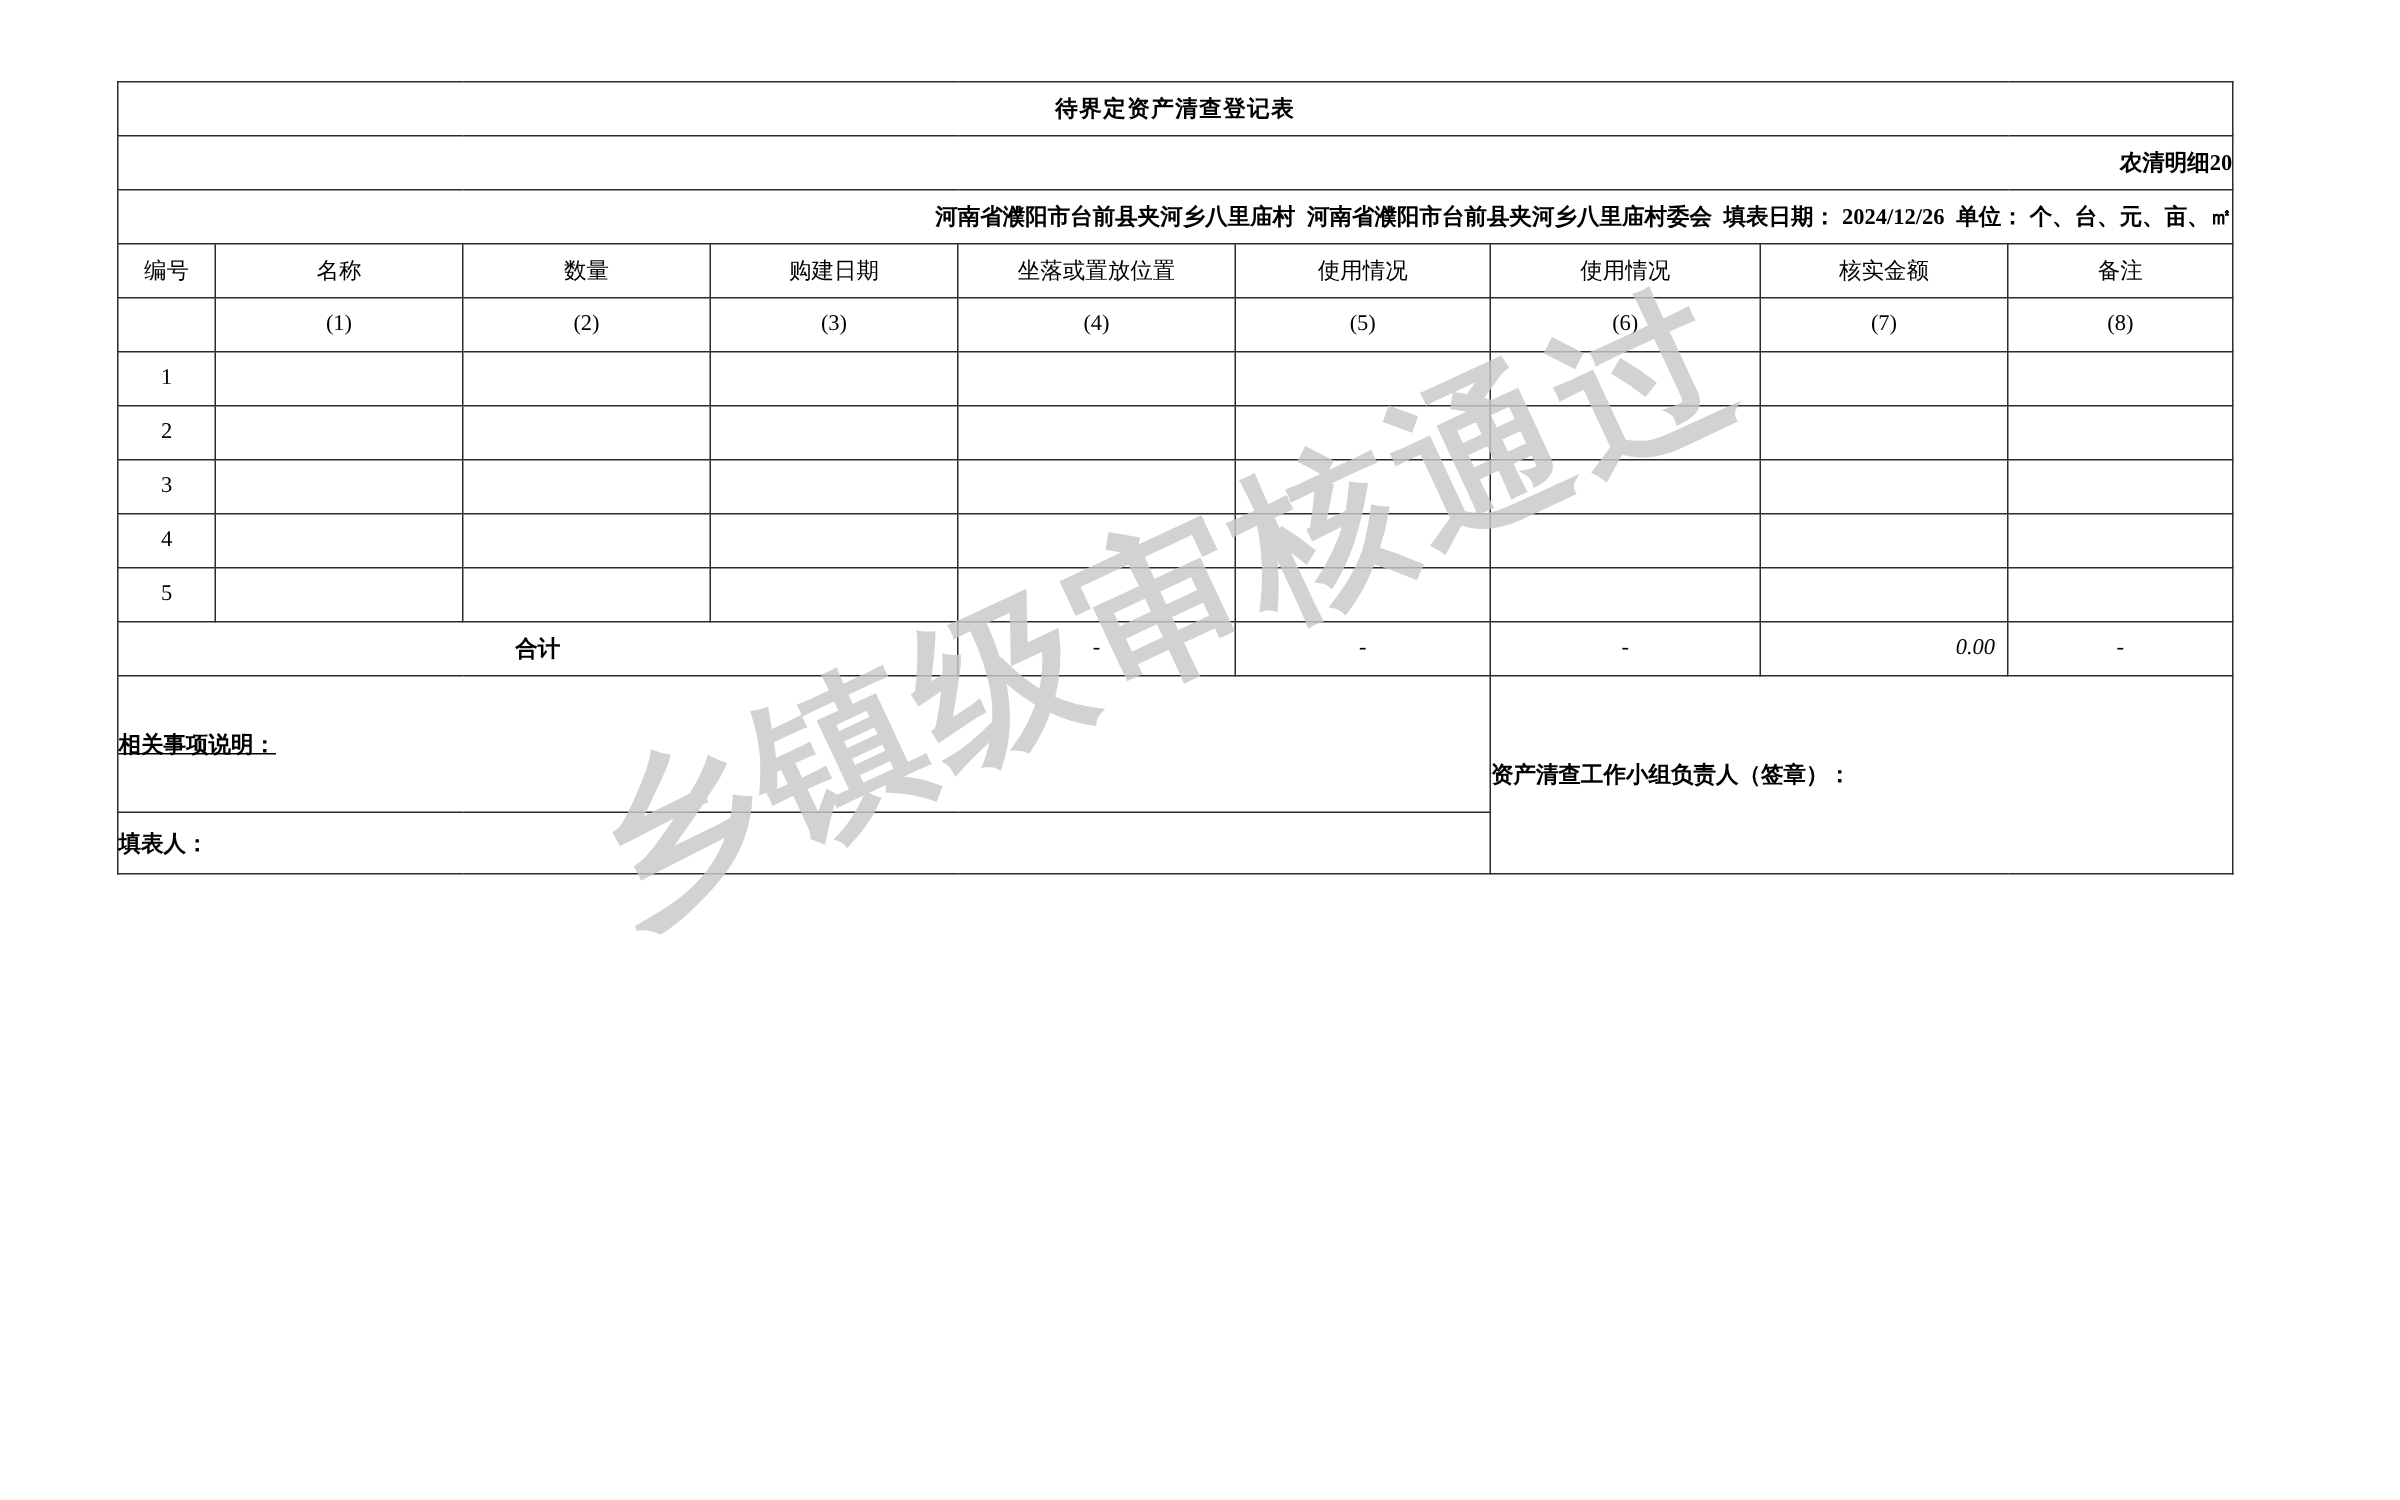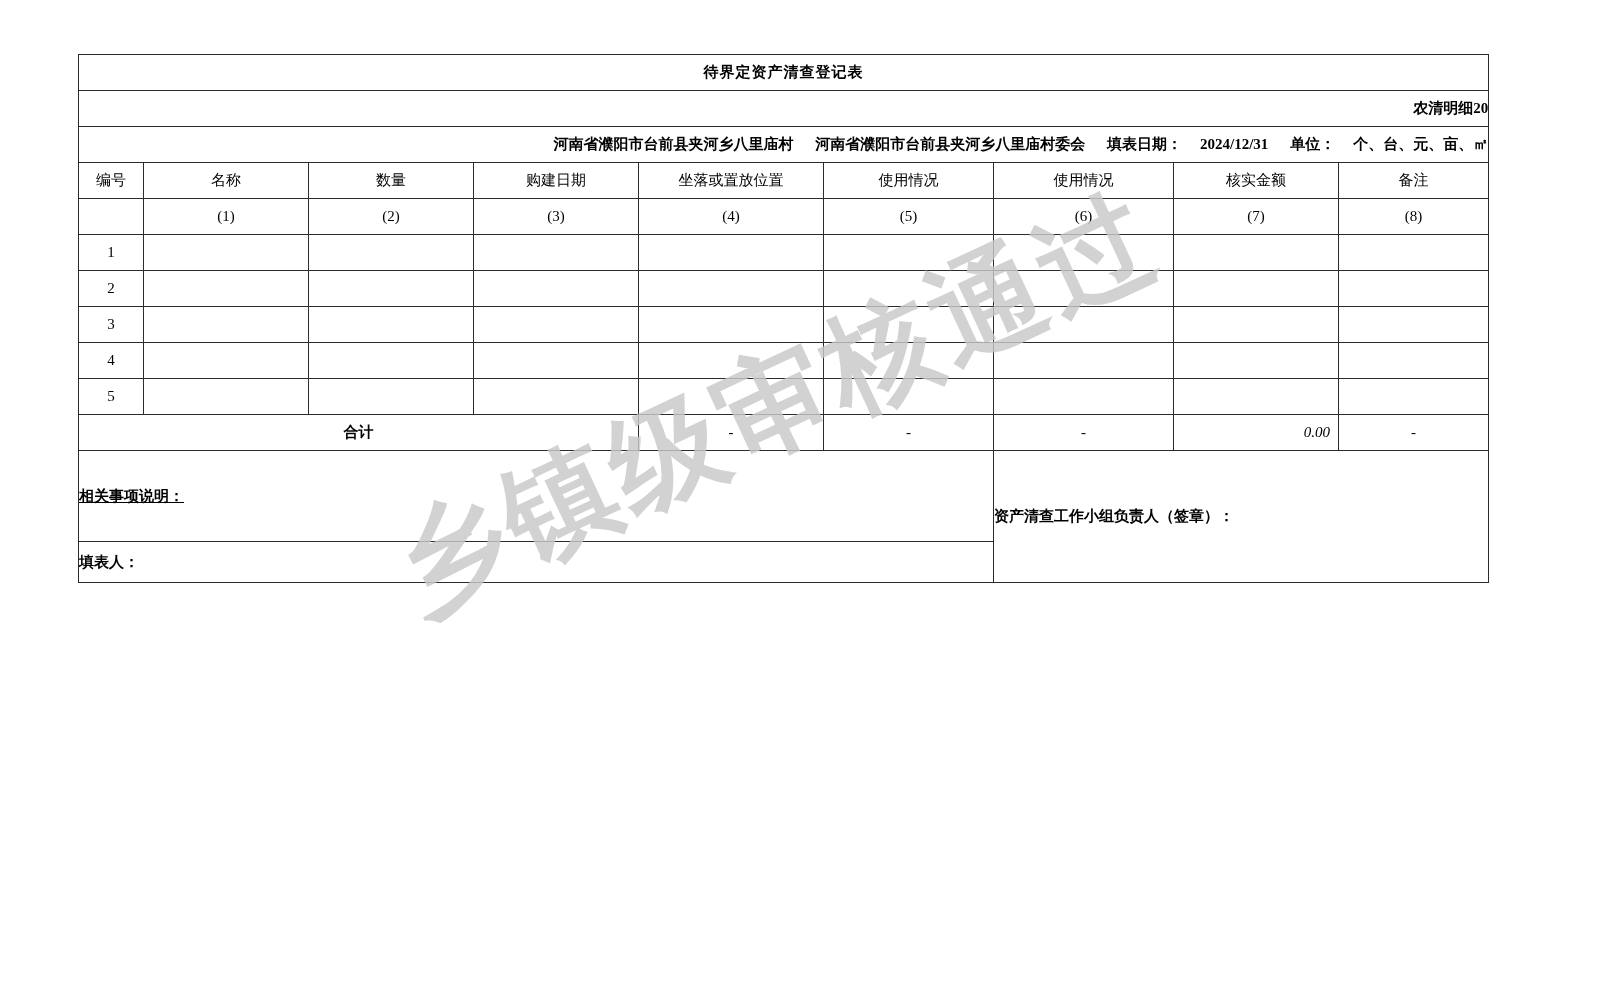--- a/index.html
+++ b/index.html
@@ -58,21 +58,21 @@
     font-weight: bold;
     font-size: 14.5px;
     padding-right: 6px;
     height: 33px;
     white-space: nowrap;
   }
   .meta-inner {
     display: inline-block;
   }
   .meta-inner span {
-    margin-left: 18px;
+    margin-left: 4px;
   }
   .meta-unit {
     font-weight: bold;
   }
 
   .hdr {
     text-align: center;
     font-weight: normal;
     font-size: 15px;
     height: 37px;
@@ -161,21 +161,21 @@
 
     <tr>
       <td class="code-cell" colspan="9">农清明细20</td>
     </tr>
 
     <tr>
       <td class="meta-cell" colspan="9">
         <span class="meta-inner">
           <span>河南省濮阳市台前县夹河乡八里庙村</span>
           <span>河南省濮阳市台前县夹河乡八里庙村委会</span>
-          <span>填表日期：</span><span>2024/12/31</span>
+          <span>填表日期：</span><span>2024/12/26</span>
           <span class="meta-unit">单位：</span><span class="meta-unit">个、台、元、亩、㎡</span>
         </span>
       </td>
     </tr>
 
     <tr>
       <td class="hdr">编号</td>
       <td class="hdr">名称</td>
       <td class="hdr">数量</td>
       <td class="hdr">购建日期</td>

